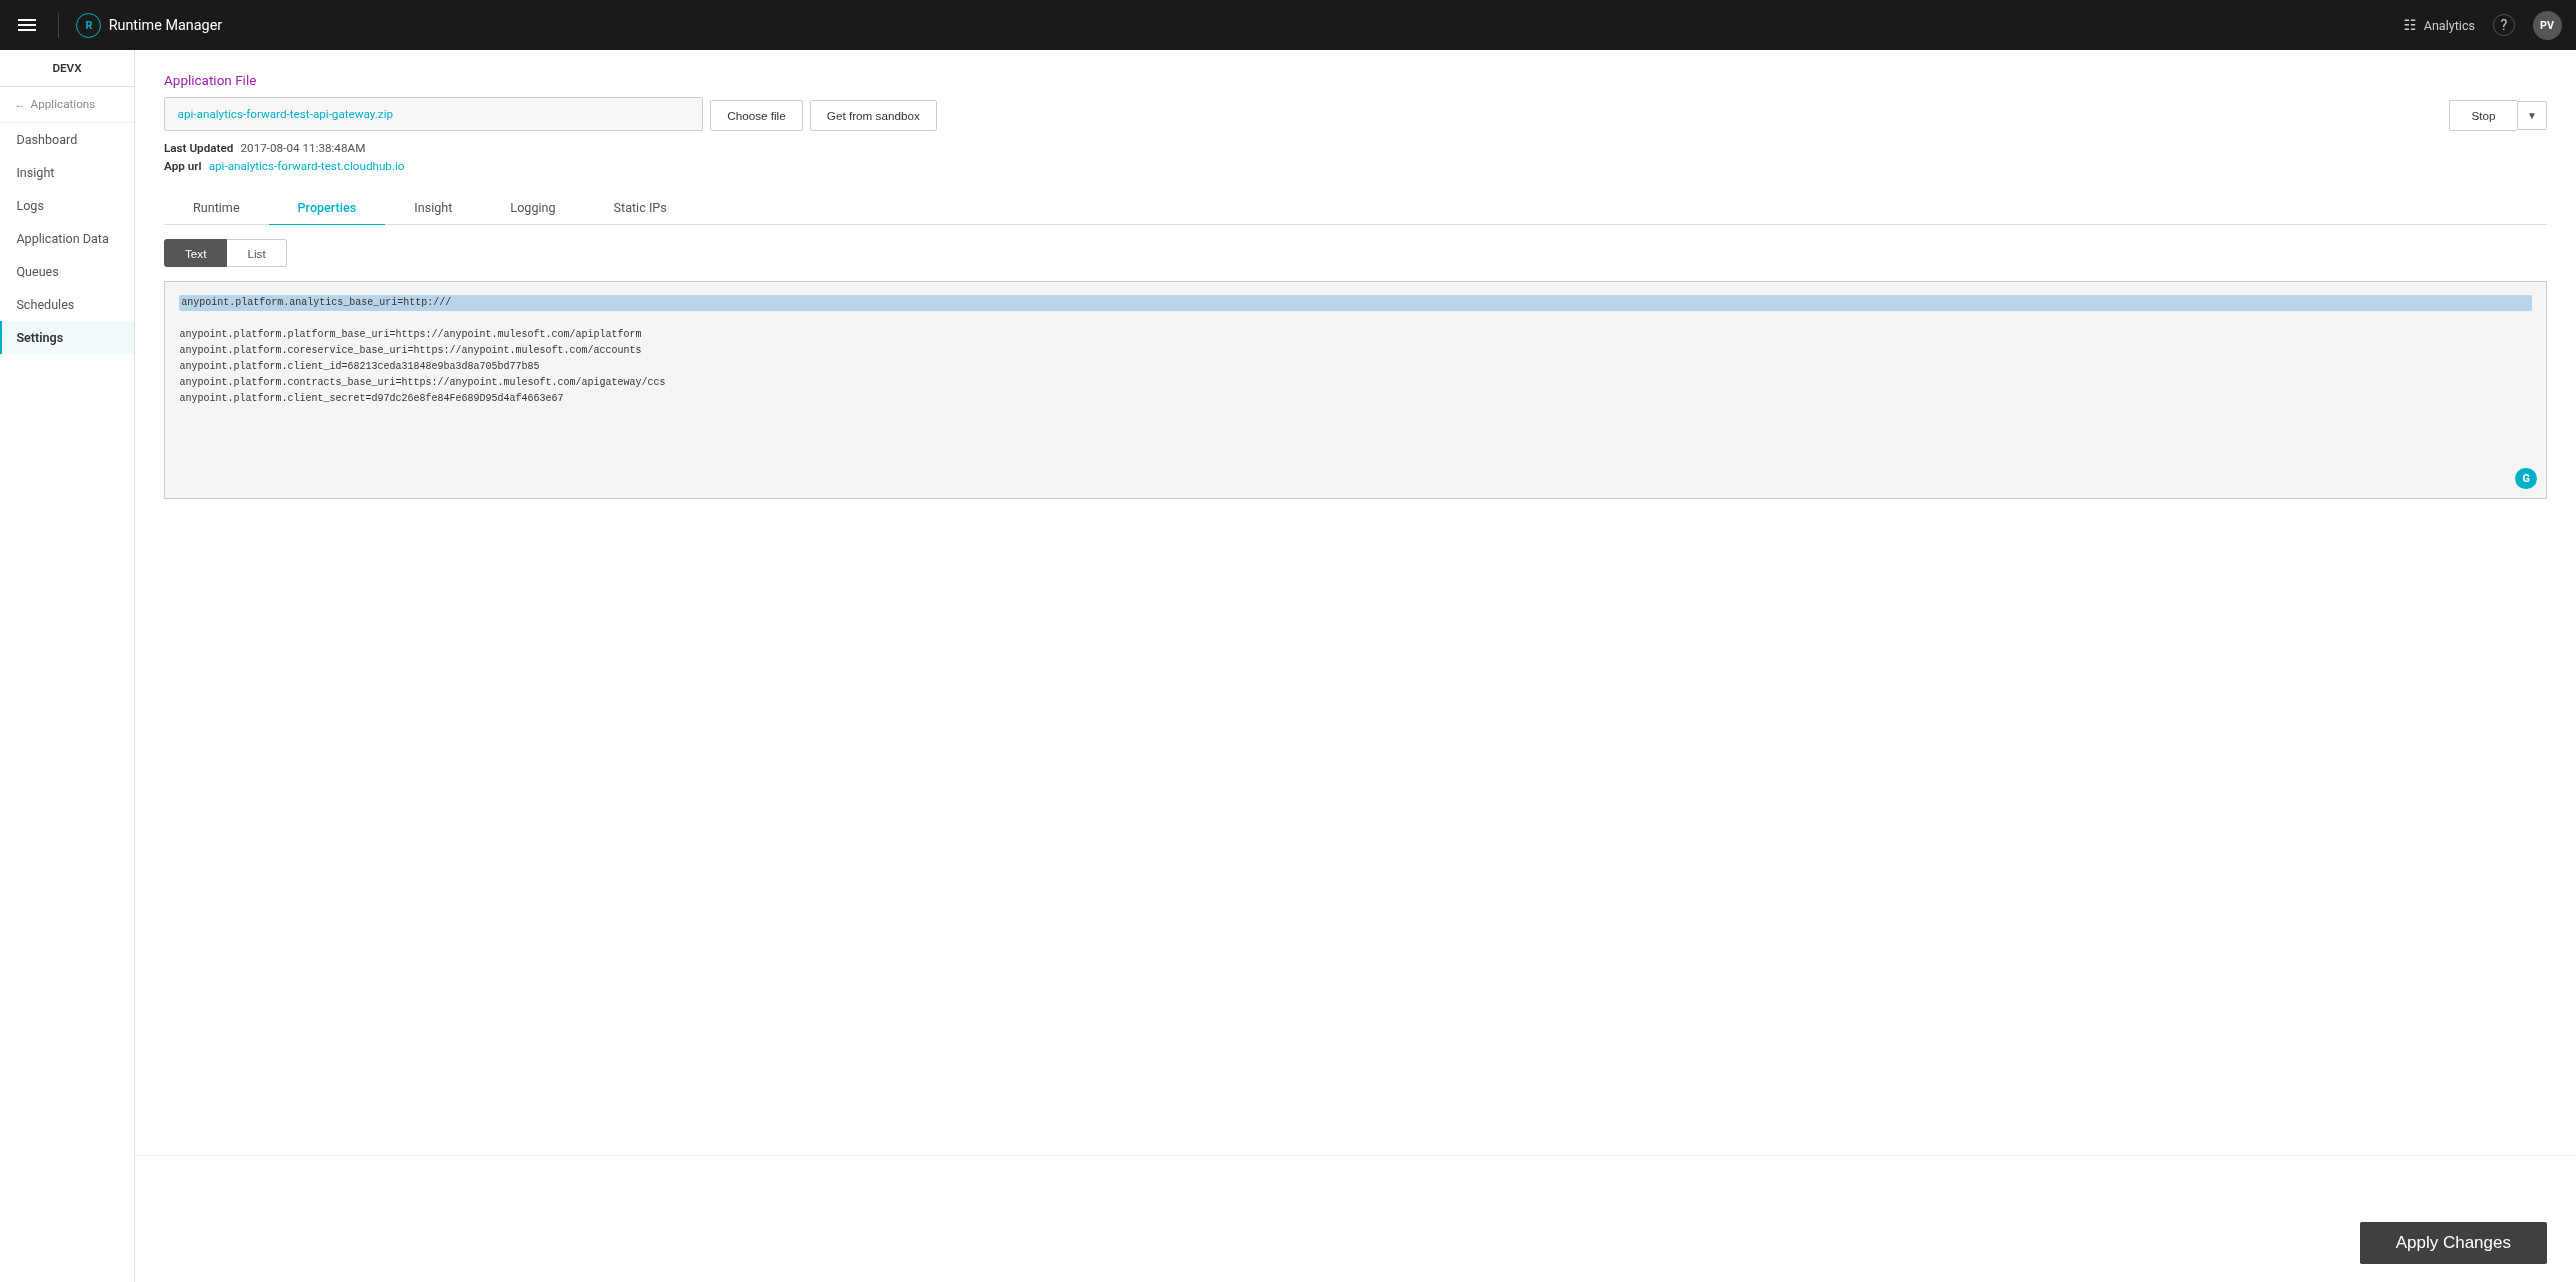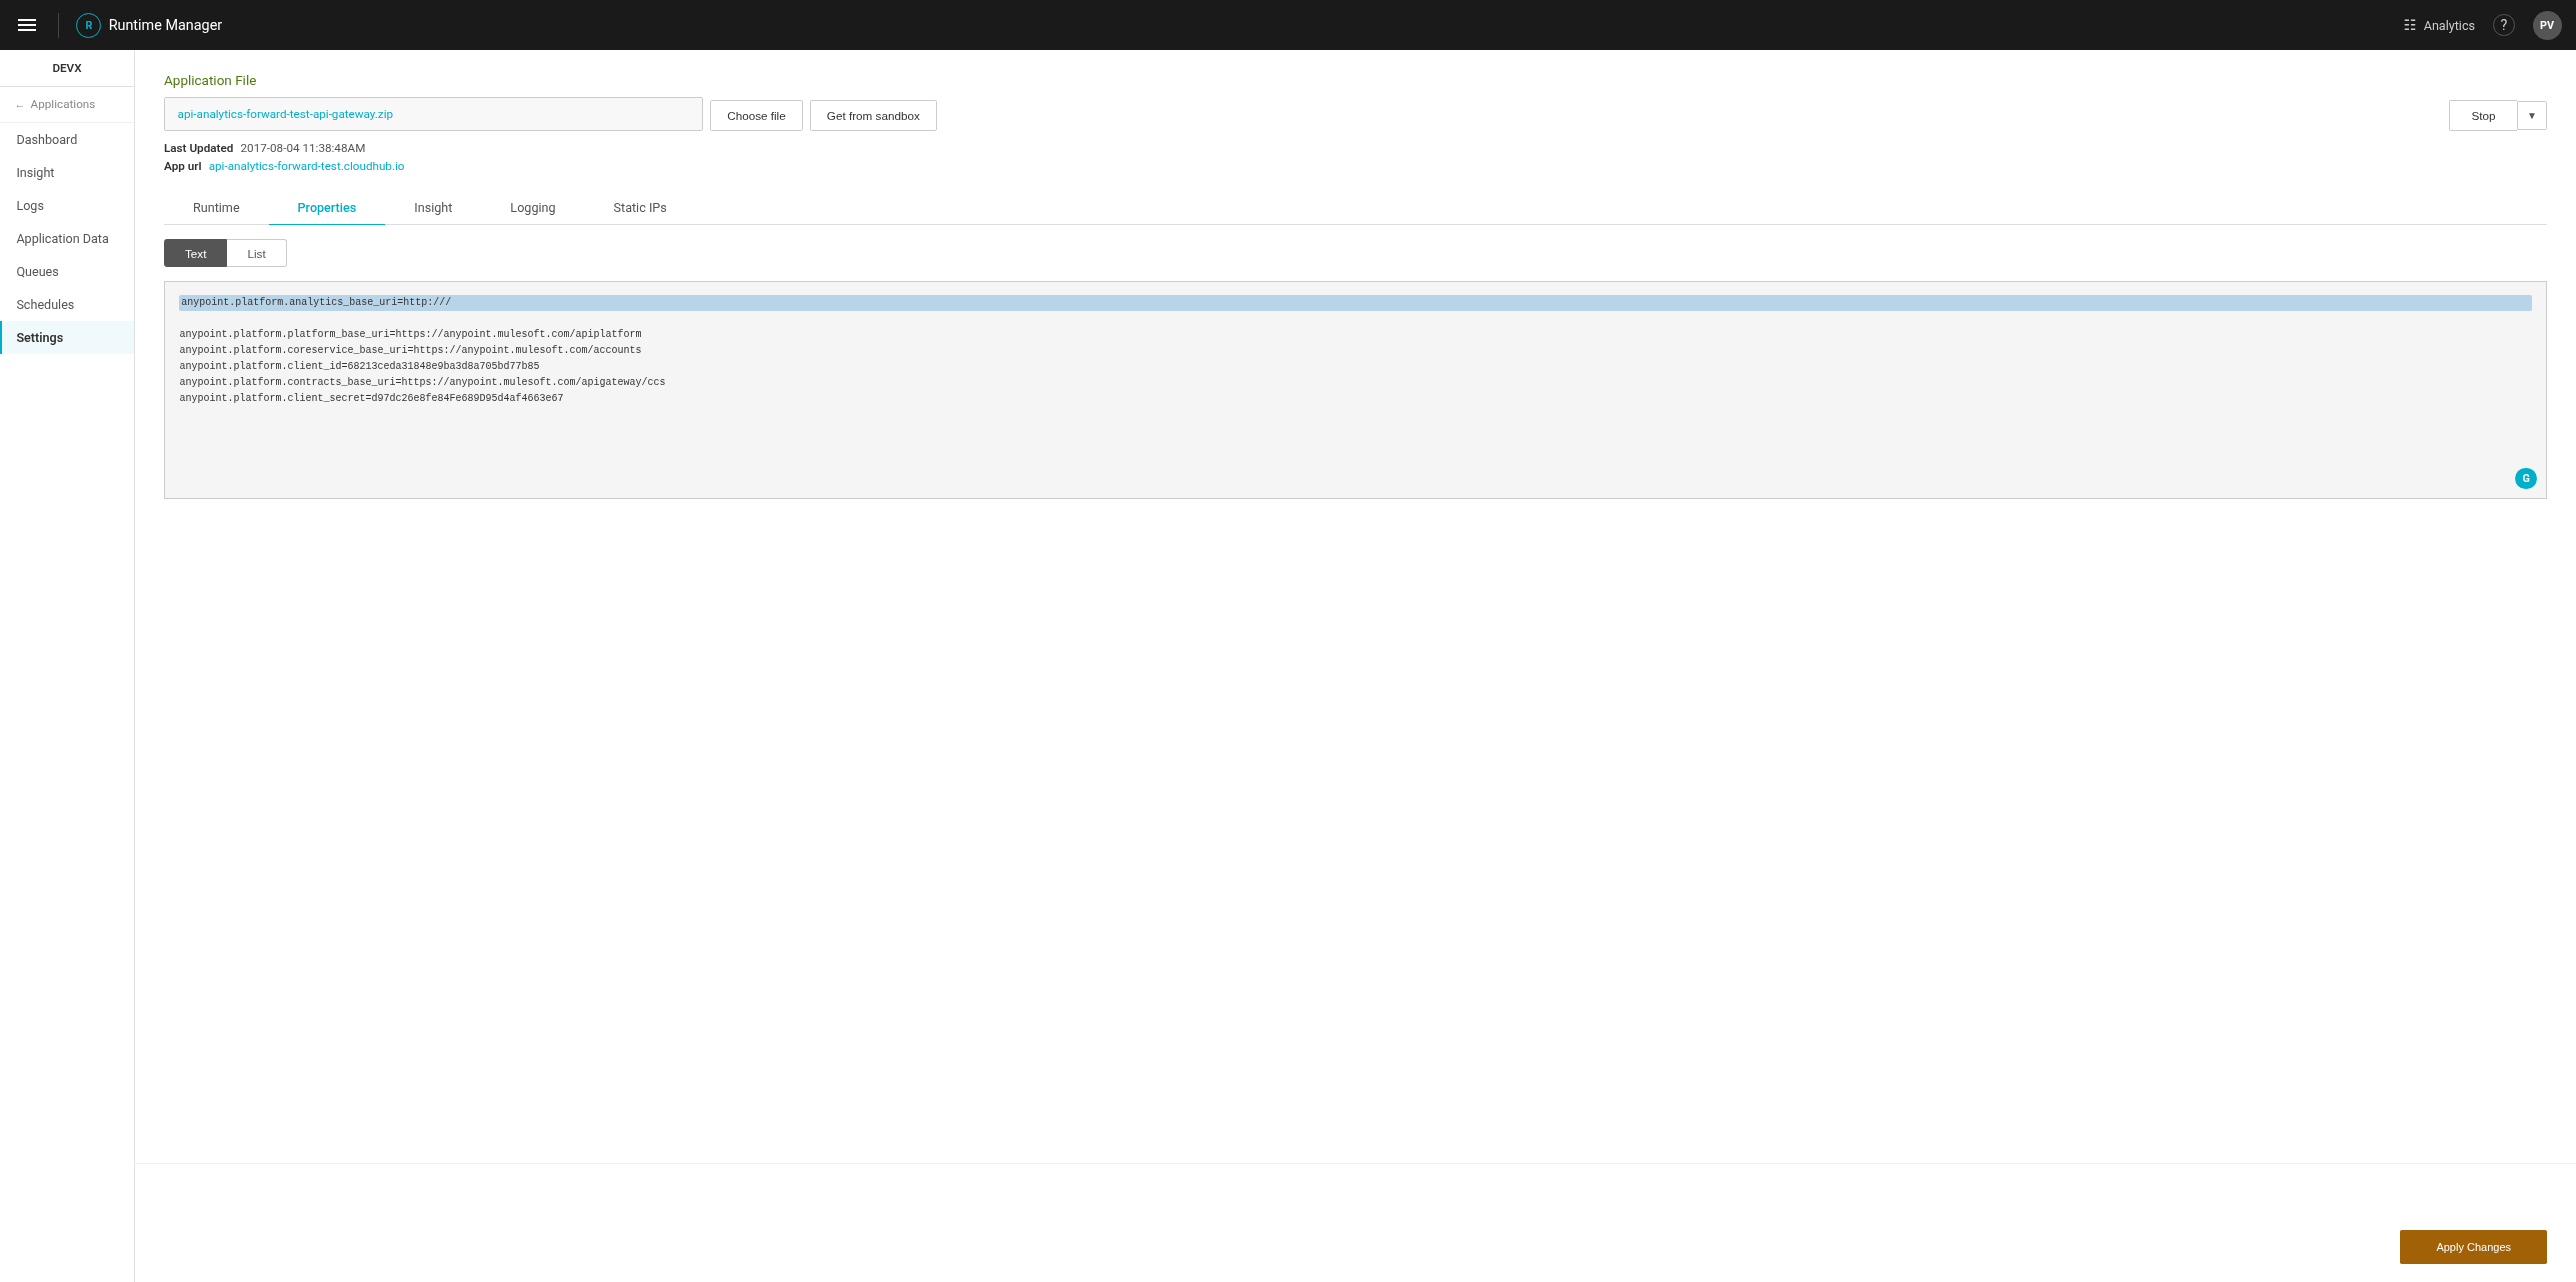--- a/index.html
+++ b/index.html
@@ -101,21 +101,21 @@
       margin-right: 10.8px;
       flex-shrink: 0;
     }
     .app-name { font-size: 20px; font-weight: 400; color: #333; }
     .bell-icon { margin-left: auto; color: #aaa; font-size: 16px; cursor: pointer; }
 
     
     .settings-content { padding: 21.6px 29px; flex: 1; }
 
     
-    .section-label { font-size: 13.5px; color: #4d7c0f; margin-bottom: 9px; font-weight: 400; }
+    .section-label { font-size: 13.5px; color: #a21caf; margin-bottom: 9px; font-weight: 400; }
     .file-row { display: flex; align-items: flex-end; gap: 7.2px; margin-bottom: 10.8px; }
     .file-input-display {
       flex: 1;
       max-width: 539px;
       padding: 9px 12.6px;
       border: 0.9px solid #ccc;
       background: #f8f8f8;
       color: #00b0ca;
       font-size: 11.7px;
       border-radius: 1.8px;
@@ -231,24 +231,24 @@
 
     
     .apply-row {
       display: flex;
       justify-content: flex-end;
       padding: 18px 29px;
       border-top: 0.9px solid #f0f0f0;
     }
     .btn-apply {
       padding: 10.8px 36px;
-      background: #a16207;
+      background: #404040;
       color: #fff;
       border: none;
-      font-size: 11px;
+      font-size: 17px;
       cursor: pointer;
       border-radius: 1.8px;
       font-weight: 500;
       margin-top: 48px;
     }
 
     
     .analytics-icon { font-size: 14.4px; }
   </style>
 </head>

